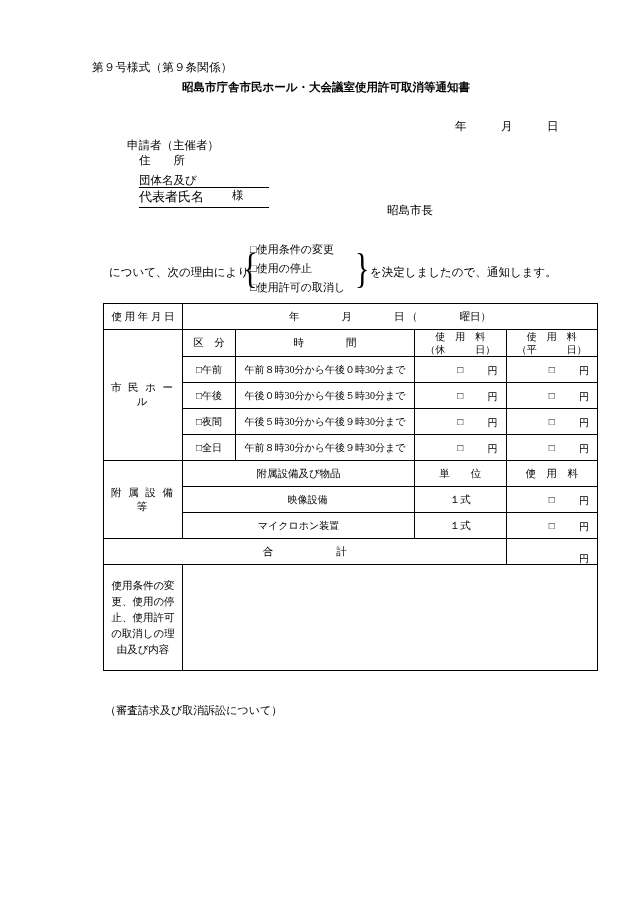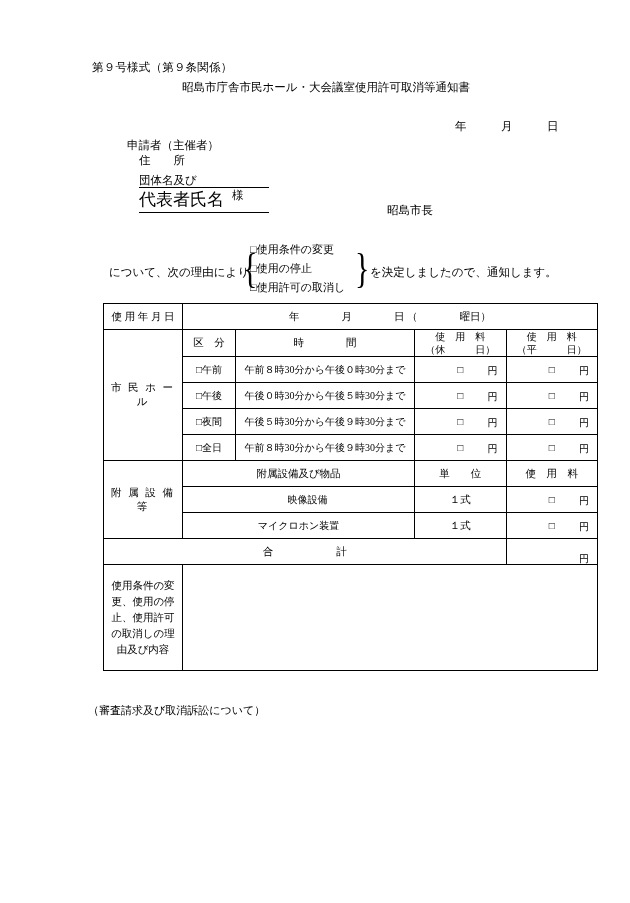--- a/index.html
+++ b/index.html
@@ -28,20 +28,21 @@
     font-size: 11.5px;
     letter-spacing: 0.2px;
     white-space: nowrap;
   }
   .doc-title {
     position: absolute;
     left: 182px;
     top: 80px;
     font-size: 11.5px;
     white-space: nowrap;
+    font-weight: bold;
   }
   .date-line {
     position: absolute;
     left: 455px;
     top: 119px;
     font-size: 11.5px;
     white-space: nowrap;
   }
   .applicant-label {
     position: absolute;
@@ -64,21 +65,21 @@
     position: absolute;
     left: 139px;
     top: 173px;
     font-size: 11.5px;
     white-space: nowrap;
   }
   .rep-line {
     position: absolute;
     left: 139px;
     top: 188px;
-    font-size: 17px;
+    font-size: 13px;
     white-space: nowrap;
     border-bottom: 1px solid #000;
     padding-bottom: 1px;
     width: 130px;
   }
   .rep-sama {
     position: absolute;
     left: 232px;
     top: 188px;
     font-size: 11.5px;
@@ -183,21 +184,21 @@
     text-align: left;
     vertical-align: top;
     padding: 8px 6px 0 8px;
     font-size: 10.5px;
     line-height: 16px;
     width: 78px;
   }
   .reason-cell span { display: block; }
   .footer-note {
     position: absolute;
-    left: 88px;
+    left: 105px;
     top: 703px;
     font-size: 11px;
     white-space: nowrap;
   }
 </style>
 </head>
 <body>
 
 <div class="page">
 

